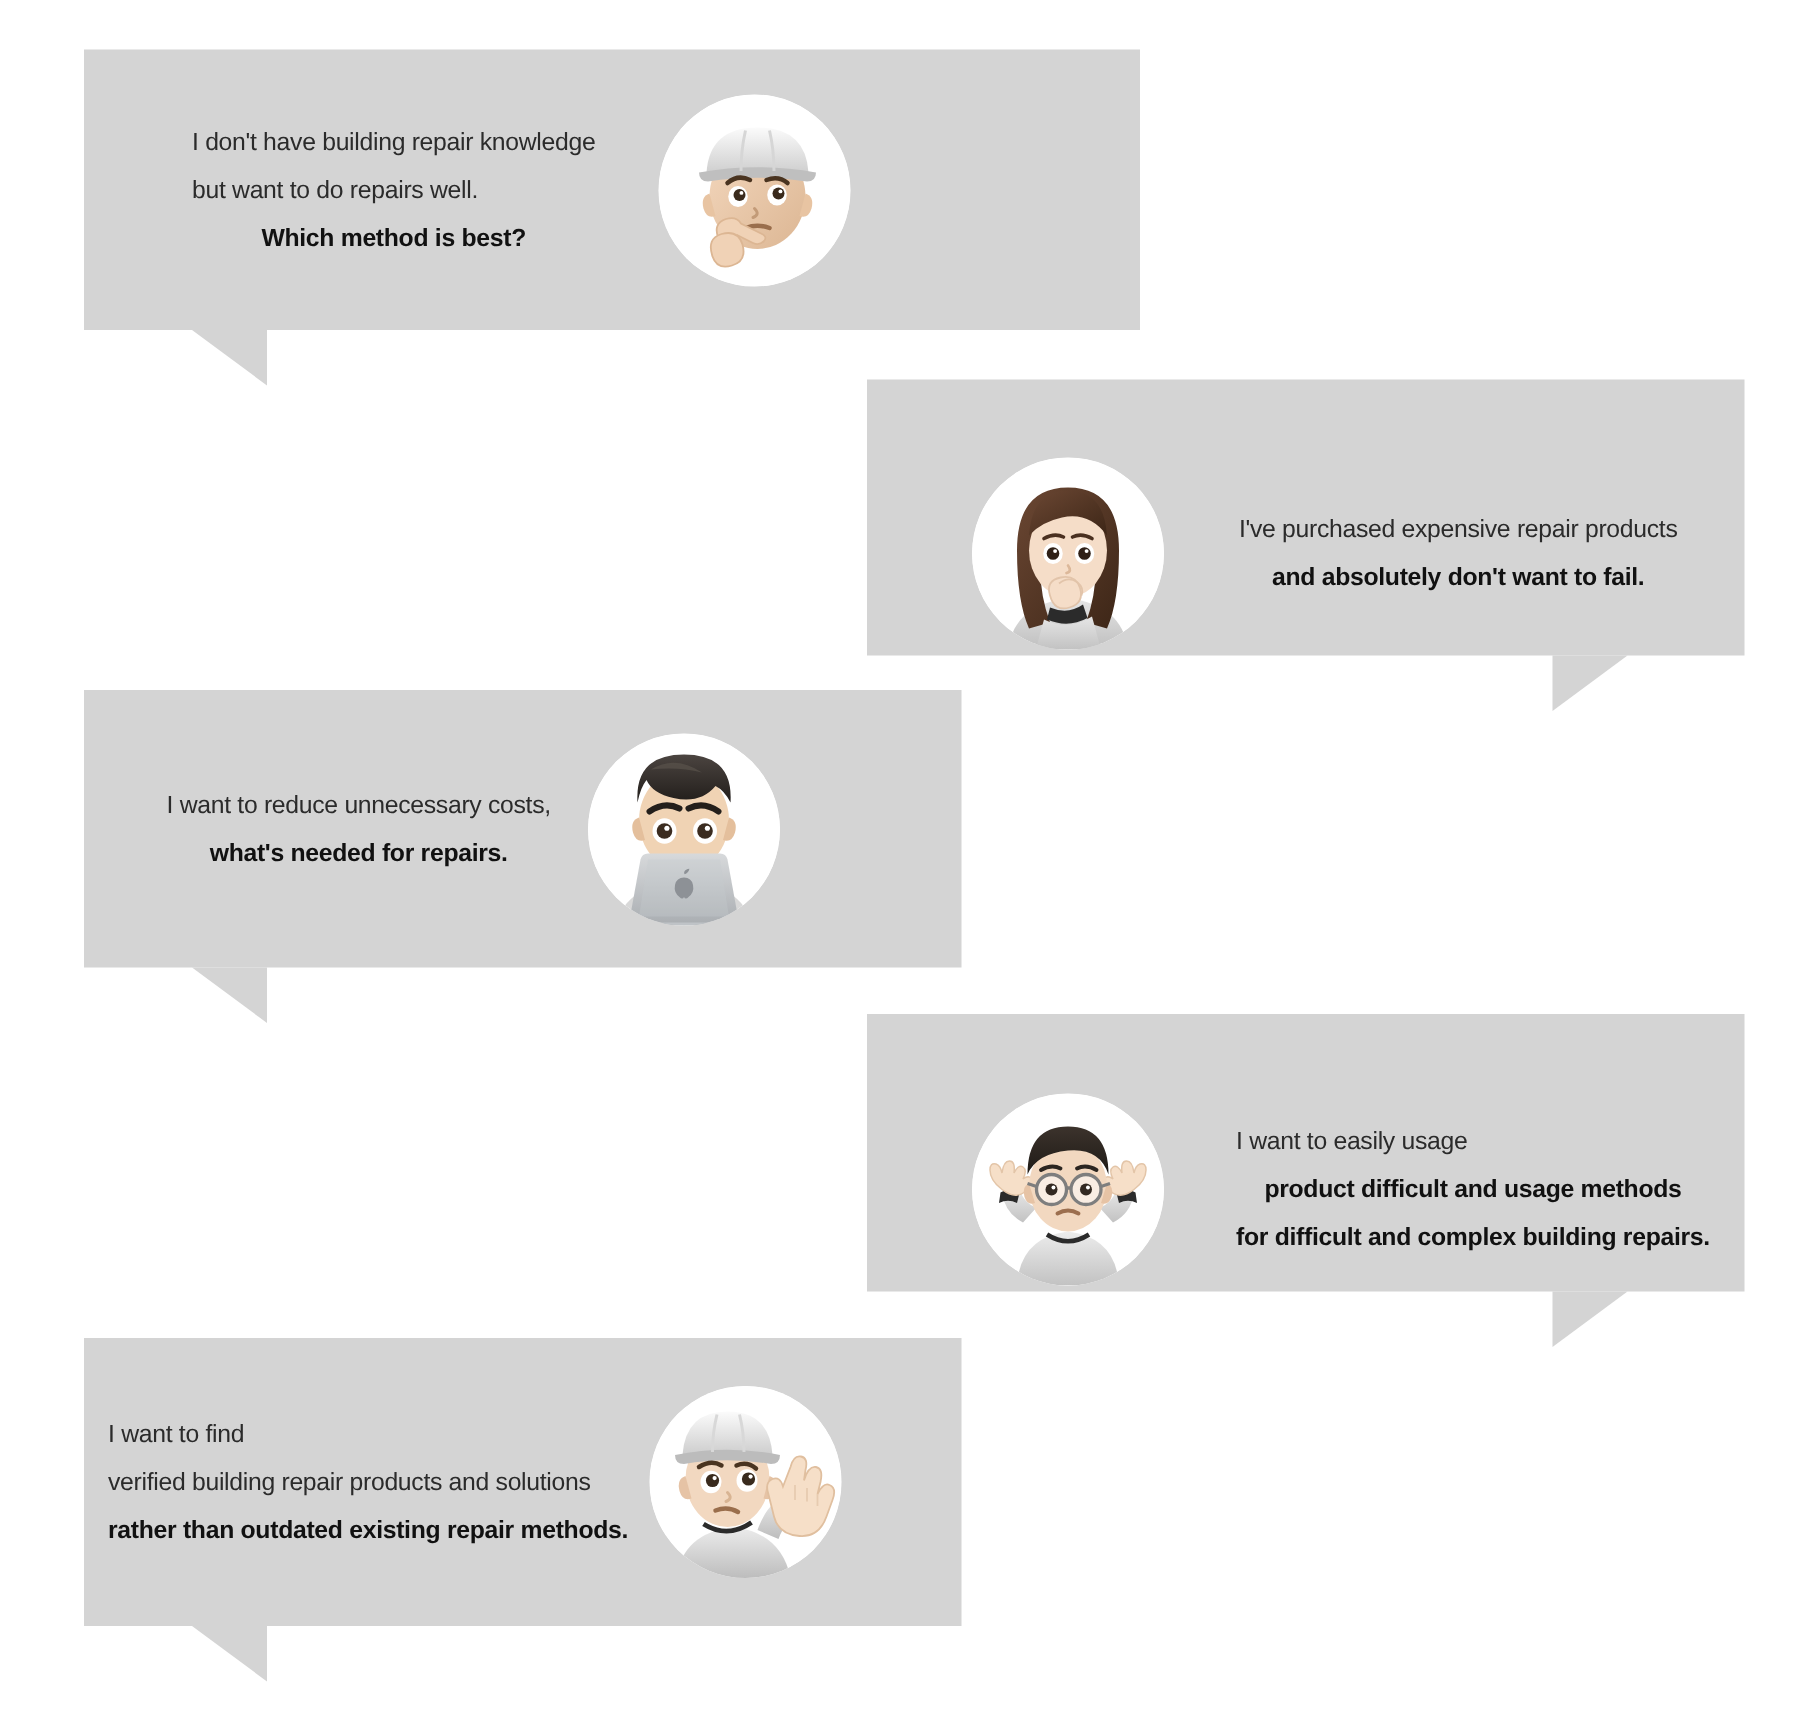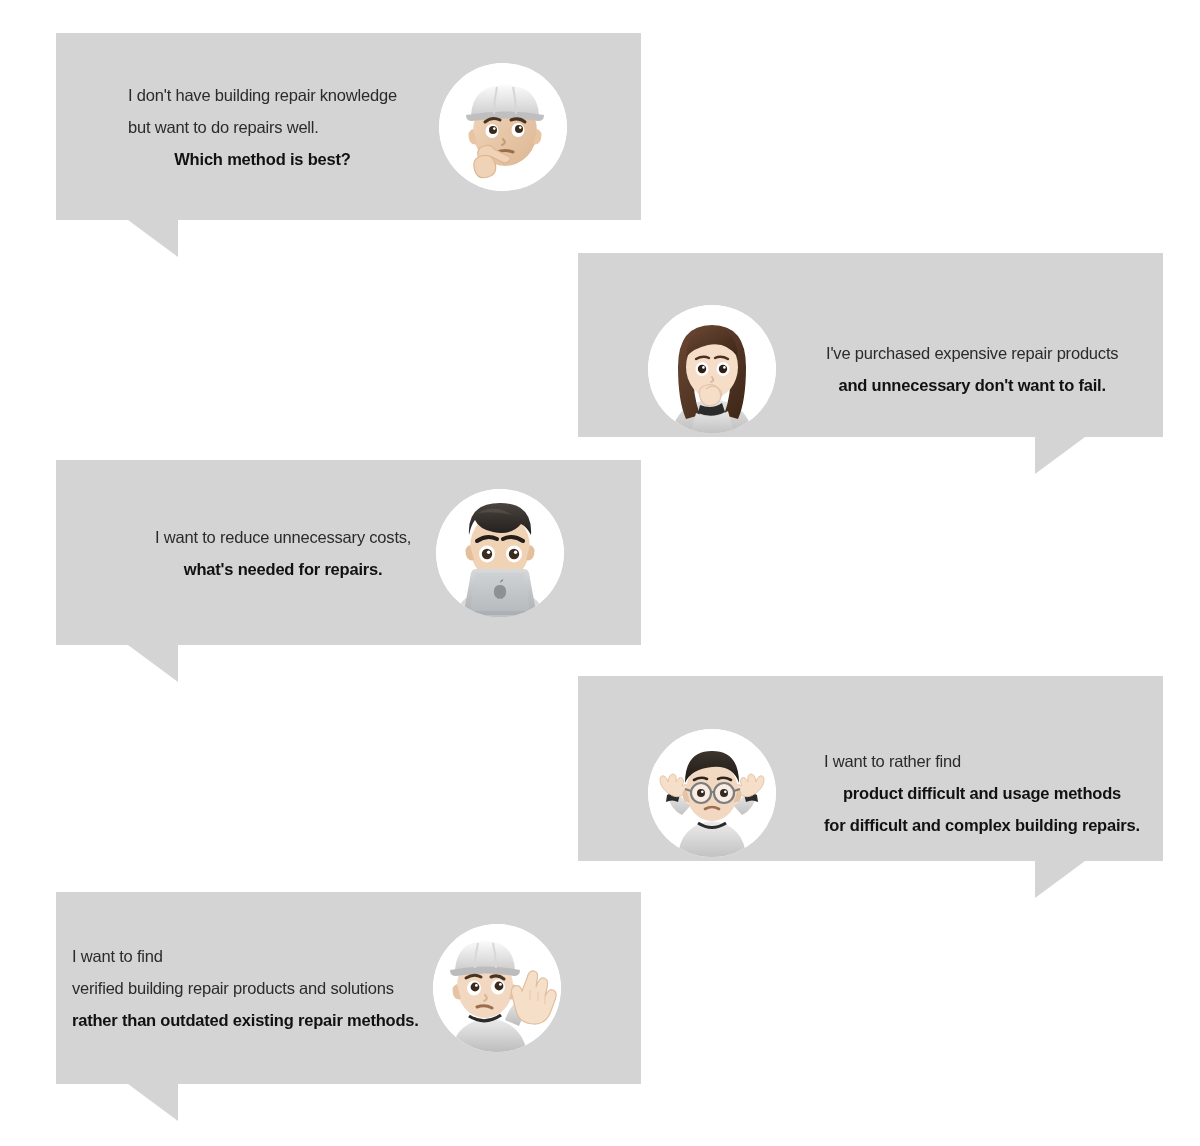--- a/index.html
+++ b/index.html
@@ -85,30 +85,30 @@
     height: 128px;
     border-radius: 50%;
     background: #ffffff;
     position: relative;
     flex: 0 0 auto;
     overflow: hidden;
   }
   .avatar svg { display: block; width: 100%; height: 100%; }
 
   
-  #bubble-1 { left: 56px;  top: 33px;  width: 585px; height: 187px; }
+  #bubble-1 { left: 56px;  top: 33px;  width: 704px; height: 187px; }
   #bubble-1 .inner { padding-left: 72px; }
   #bubble-1 .avatar { margin-left: 42px; }
 
   #bubble-2 { left: 578px; top: 253px; width: 585px; height: 184px; }
   #bubble-2 .inner { padding-left: 70px; }
   #bubble-2 .text-block { margin-left: 50px; }
 
   #bubble-3 { left: 56px;  top: 460px; width: 585px; height: 185px; }
-  #bubble-3 .inner { padding-left: 99px; }
+  #bubble-3 .inner { padding-left: 55px; }
   #bubble-3 .avatar { margin-left: 25px; }
 
   #bubble-4 { left: 578px; top: 676px; width: 585px; height: 185px; }
   #bubble-4 .inner { padding-left: 70px; }
   #bubble-4 .text-block { margin-left: 48px; }
 
   #bubble-5 { left: 56px;  top: 892px; width: 585px; height: 192px; padding-left: 19px; }
   #bubble-5 .inner { padding-left: 16px; }
   #bubble-5 .avatar { margin-left: 14px; }
 </style>
@@ -209,21 +209,21 @@
 
           <path d="M52 92 q-3 -10 7 -12 q10 -2 13 7 q3 10 -7 13 q-10 3 -13 -8z" fill="#f5ddc8" stroke="#e2c4aa" stroke-width="1.2"></path>
           <path d="M58 84 q6 -5 12 -1 q5 4 3 9" stroke="#e2c4aa" stroke-width="1.2" fill="none"></path>
 
           <path d="M52 100 q12 5 22 -2 l3 9 q-13 7 -27 1z" fill="#2b2b2b"></path>
           <path d="M48 108 q16 8 32 -2 l6 22 l-44 2z" fill="url(#shirt2)"></path>
         </svg>
       </div>
       <div class="text-block">
         <div class="line">I've purchased expensive repair products</div>
-        <div class="line bold">and unnecessary don't want to fail.</div>
+        <div class="line bold">and absolutely don't want to fail.</div>
       </div>
     </div>
   </div>
 
   <div class="bubble left" id="bubble-3" style="background: rgb(212, 212, 212);">
     <div class="tail" style="border-right-color: rgb(212, 212, 212);"></div>
     <div class="inner">
       <div class="text-block">
         <div class="line">I want to reduce unnecessary costs,</div>
         <div class="line bold">what's needed for repairs.</div>
@@ -319,21 +319,21 @@
           <circle cx="76" cy="64" r="4" fill="#332922"></circle>
           <circle cx="54.3" cy="62.7" r="1.3" fill="#ffffff"></circle>
           <circle cx="77.3" cy="62.7" r="1.3" fill="#ffffff"></circle>
 
           <path d="M57 80 q7 -4 14 0" stroke="#9c6f4f" stroke-width="2.6" fill="none" stroke-linecap="round"></path>
 
           <path d="M50 94 q14 9 28 0" stroke="#2b2b2b" stroke-width="3" fill="none"></path>
         </svg>
       </div>
       <div class="text-block">
-        <div class="line">I want to rather find</div>
+        <div class="line">I want to easily usage</div>
         <div class="line bold">product difficult and usage methods</div>
         <div class="line bold">for difficult and complex building repairs.</div>
       </div>
     </div>
   </div>
 
   <div class="bubble left" id="bubble-5" style="background: rgb(212, 212, 212);">
     <div class="tail" style="border-right-color: rgb(212, 212, 212);"></div>
     <div class="inner">
       <div class="text-block">

